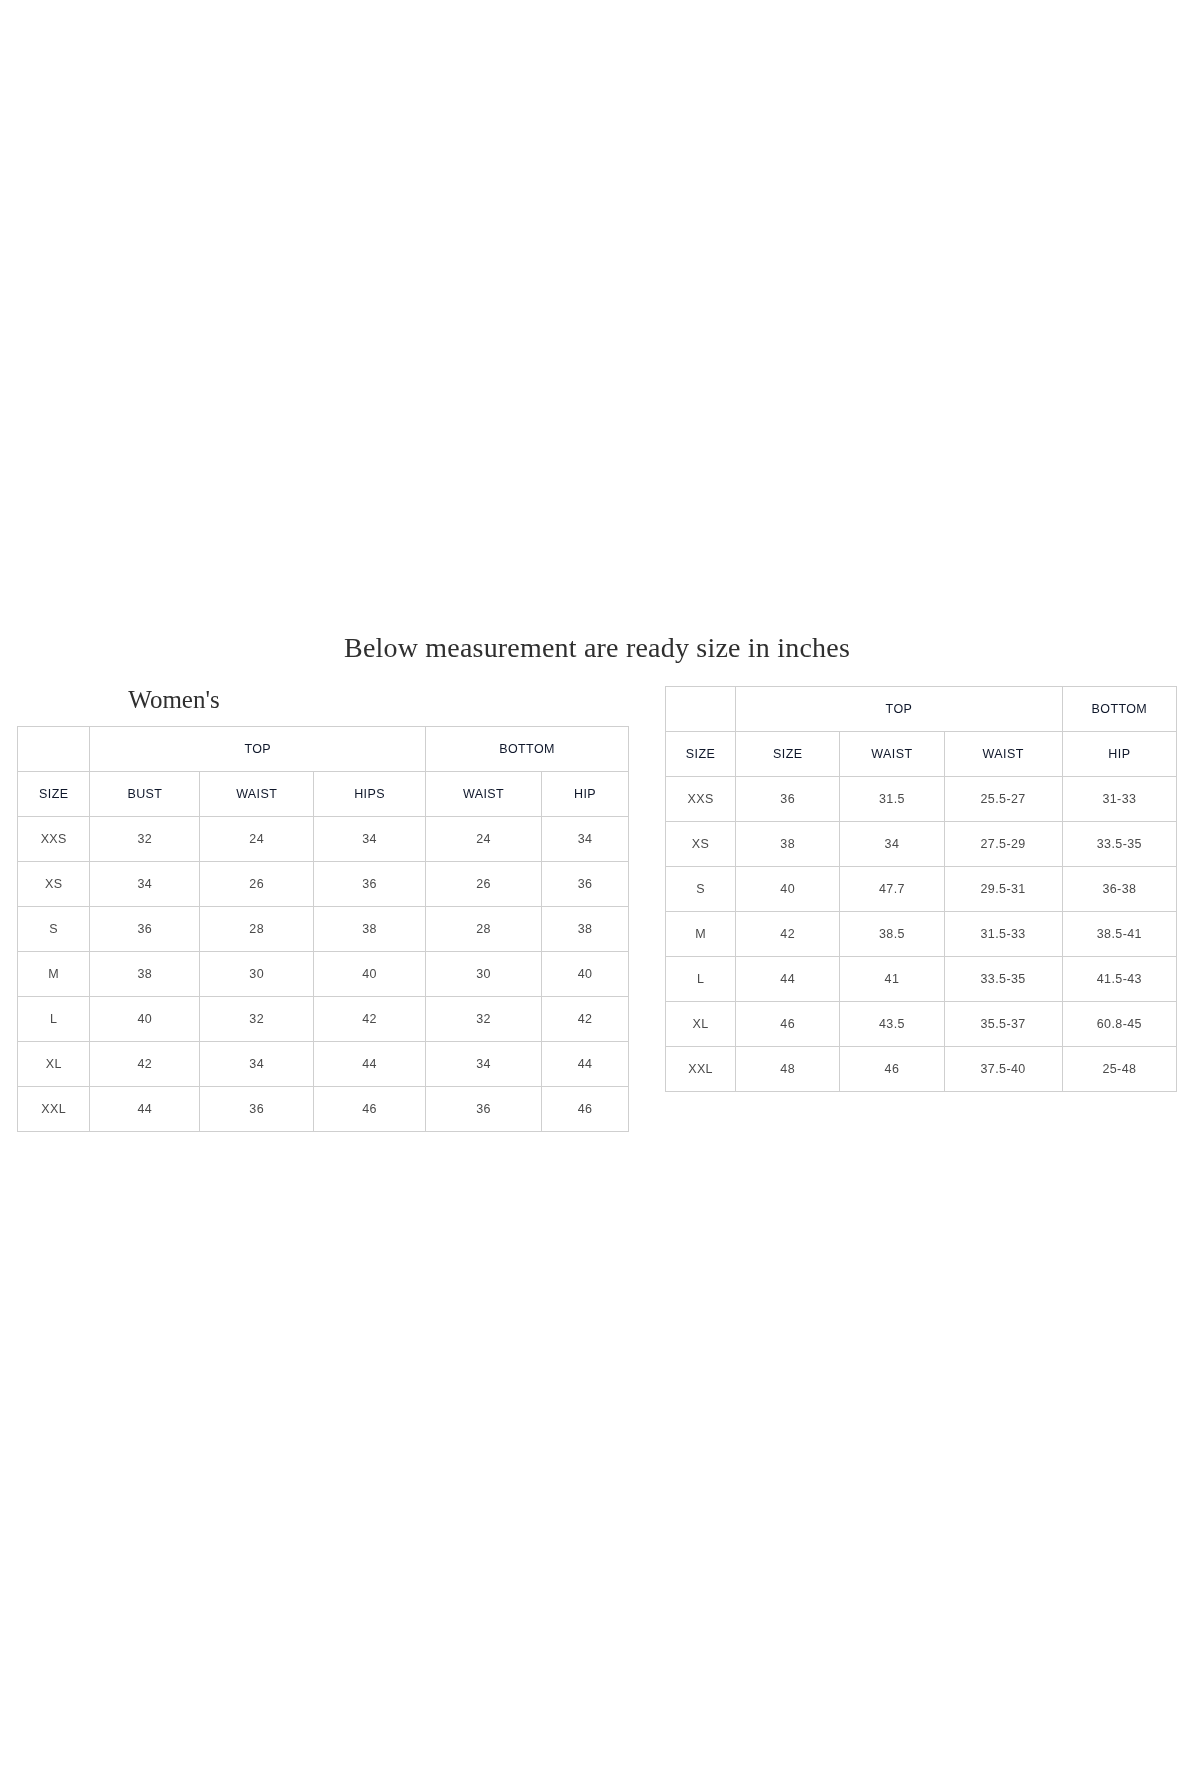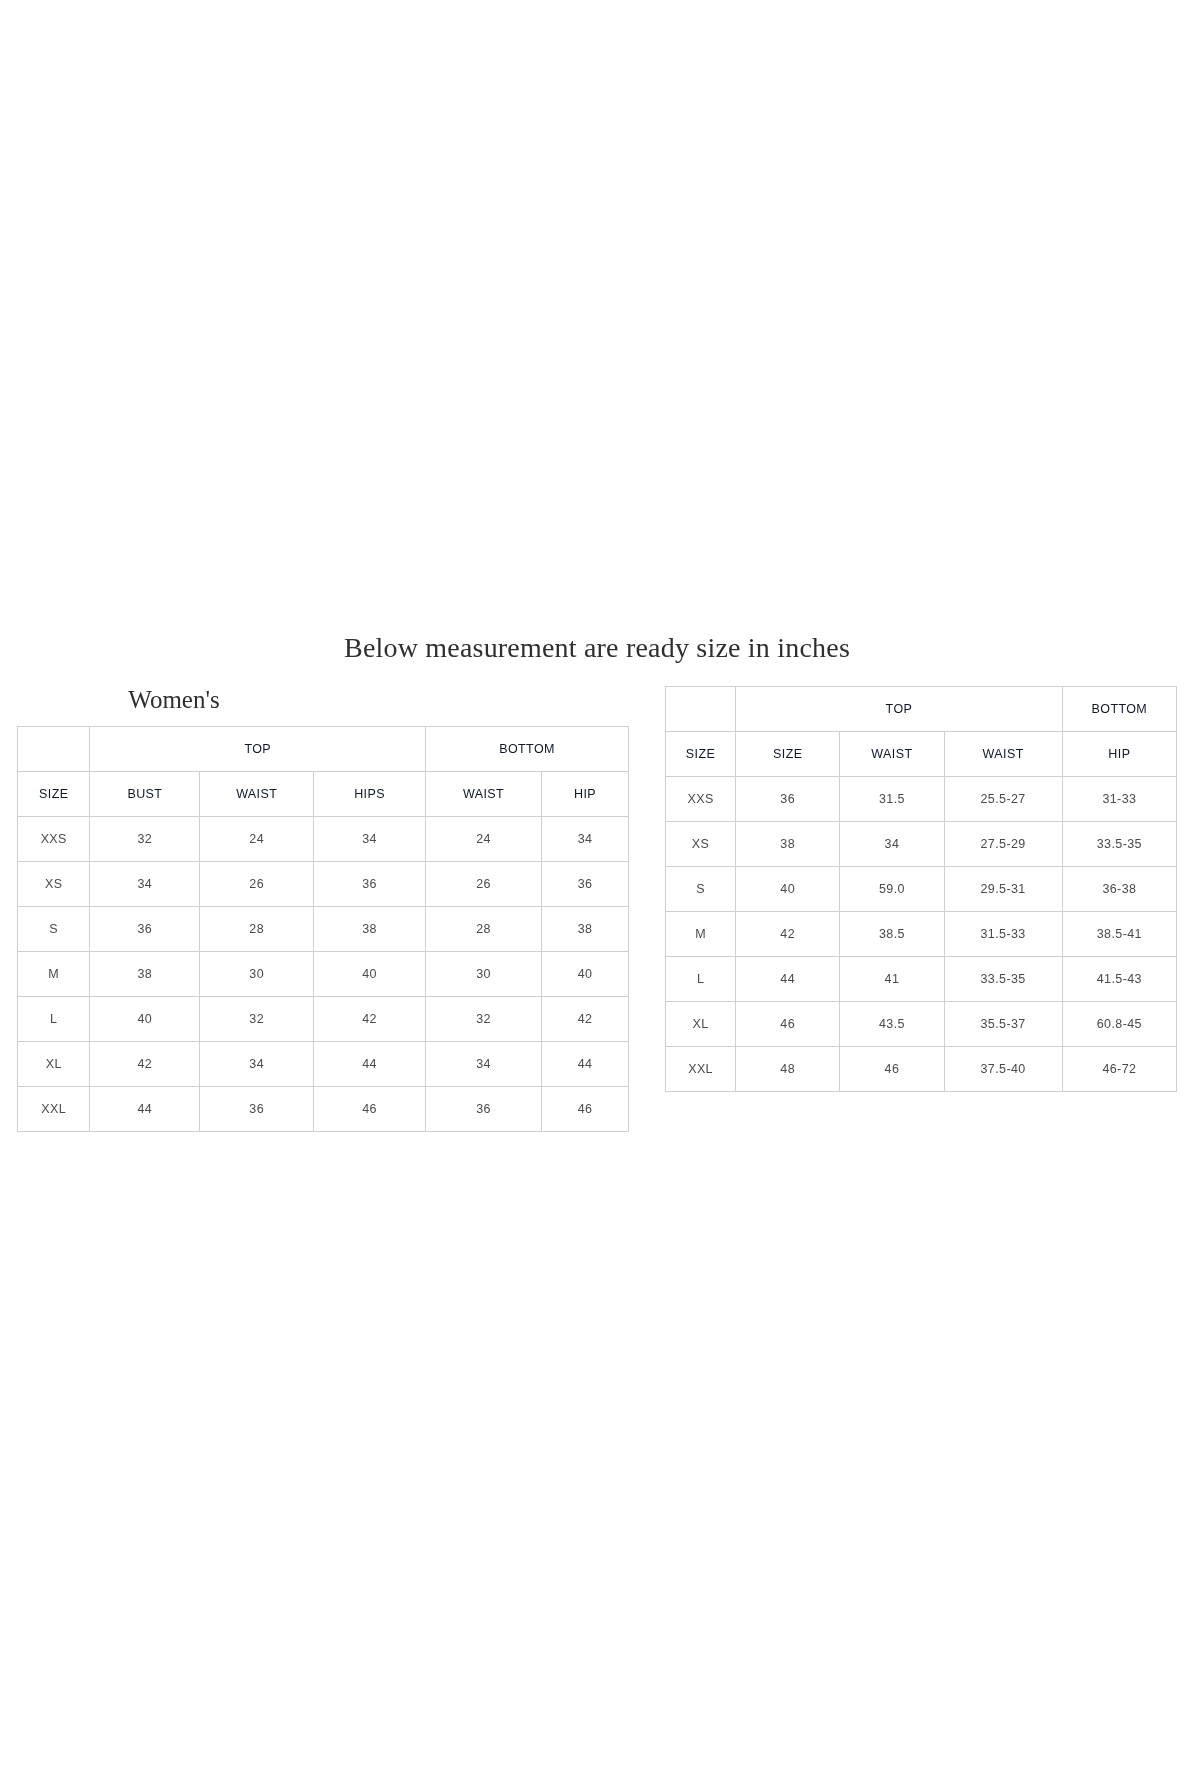--- a/index.html
+++ b/index.html
@@ -235,21 +235,21 @@
           <tr>
             <td class="size-cell">XS</td>
             <td>38</td>
             <td>34</td>
             <td>27.5-29</td>
             <td>33.5-35</td>
           </tr>
           <tr>
             <td class="size-cell">S</td>
             <td>40</td>
-            <td>59.0</td>
+            <td>47.7</td>
             <td>29.5-31</td>
             <td>36-38</td>
           </tr>
           <tr>
             <td class="size-cell">M</td>
             <td>42</td>
             <td>38.5</td>
             <td>31.5-33</td>
             <td>38.5-41</td>
           </tr>
@@ -265,20 +265,20 @@
             <td>46</td>
             <td>43.5</td>
             <td>35.5-37</td>
             <td>60.8-45</td>
           </tr>
           <tr>
             <td class="size-cell">XXL</td>
             <td>48</td>
             <td>46</td>
             <td>37.5-40</td>
-            <td>46-72</td>
+            <td>25-48</td>
           </tr>
         </tbody>
       </table>
     </div>
 
   </div>
 </div>
 
 </body></html>

